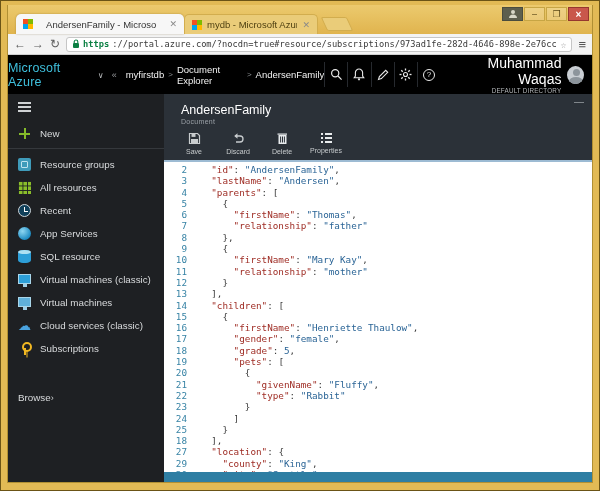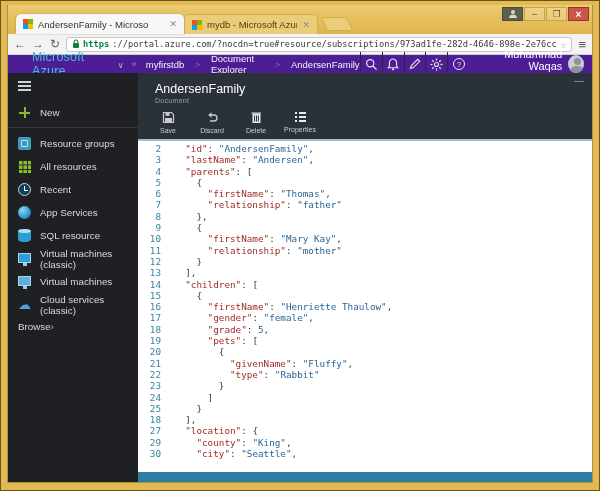--- a/index.html
+++ b/index.html
@@ -17,21 +17,21 @@
 
   
   .titlebar { height:29px; background:linear-gradient(#ecca6e,#e0b44e); position:relative; flex:none; }
   .win-controls { position:absolute; top:2px; right:3px; display:flex; gap:1px; }
   .win-btn { width:21px; height:14px; display:flex; align-items:center; justify-content:center;
     font-size:9px; color:#4a3c12; cursor:default; }
   .wb-profile { background:#5d5f4e; border:1px solid #4a4c3e; }
   .wb-profile svg { display:block; }
   .wb-min,.wb-max { background:rgba(255,255,255,.18); border:1px solid #c7a544; color:#5a4716; }
   .wb-close { background:#c9574b; border:1px solid #96372e; color:#fff; font-size:10px; font-weight:bold; }
-  .tabs { position:absolute; left:8px; bottom:0; display:flex; align-items:flex-end; }
+  .tabs { position:absolute; left:8px; bottom:0; display:flex; align-items:flex-end;text-align:center; }
   .tab { height:20px; display:flex; align-items:center; gap:5px; padding:0 7px;
     border-radius:5px 5px 0 0; font-size:9.5px; color:#333; max-width:170px; }
   .tab.active { background:#f7f7f7; width:168px; box-shadow:0 0 2px rgba(90,60,0,.4); }
   .tab.inactive { background:#eacc79; border:1px solid #d2ad4e; border-bottom:none; width:134px; color:#4d4necessary010;
     color:#4d3f10; }
   .tab-title { flex:1; white-space:nowrap; overflow:hidden; }
   .tab-close { font-size:9px; color:#8a8a8a; flex:none; }
   .favicon { width:10px; height:10px; flex:none; display:grid; grid-template-columns:5px 5px; grid-template-rows:5px 5px; gap:0; }
   .favicon i { display:block; }
   .favicon .f1{background:#f25022}.favicon .f2{background:#7fba00}.favicon .f3{background:#00a4ef}.favicon .f4{background:#ffb900}
@@ -44,46 +44,46 @@
   .nav-ico { font-size:12px; color:#5b5b5b; line-height:1; }
   .omnibox { flex:1; height:15px; background:#fff; border:1px solid #c6c6c6; border-radius:3px;
     display:flex; align-items:center; padding:0 5px; gap:3px; overflow:hidden;
     font-family:"DejaVu Sans Mono", monospace; font-size:8.7px; white-space:nowrap; }
   .proto { color:#0b8043; font-weight:bold; }
   .url-rest { color:#3a3a3a; overflow:hidden; flex:1; }
   .star { color:#9a9a9a; font-size:10px; flex:none; }
   .menu-btn { font-size:13px; color:#555; }
 
   
-  .az-header { height:18px; background:#4c1d95; display:flex; align-items:center;
-    padding:0 6px 0 24px; flex:none; color:#fff; }
+  .az-header { height:39px; background:#000000; display:flex; align-items:center;
+    padding:0 6px 0 0; flex:none; color:#fff; }
   .brand { color:#3fc0dd; font-size:12.5px; letter-spacing:.2px; }
   .brand-chev { color:#b9bcbe; font-size:8px; margin:2px 8px 0 7px; }
   .crumb-collapse { color:#9a9da0; font-size:9px; margin-right:9px; }
-  .breadcrumb { display:flex; align-items:center; gap:11px; font-size:9.5px; }
+  .breadcrumb { display:flex; align-items:center; gap:4px; font-size:9.5px; }
   .crumb { color:#f2f2f2; }
   .crumb-sep { color:#8a8d90; font-size:8px; }
   .az-right { margin-left:auto; display:flex; align-items:center; }
   .hd-ico { width:25px; height:25px; display:flex; align-items:center; justify-content:center;
     border-left:1px solid #26292e; color:#e8e8e8; }
   .hd-ico svg { display:block; }
   .help-circle { width:12px; height:12px; border:1px solid #e8e8e8; border-radius:50%;
     font-size:8px; display:flex; align-items:center; justify-content:center; }
   .user-block { text-align:right; margin:0 6px 0 10px; line-height:1.15; }
-  .user-name { font-size:11px; color:#fff; }
+  .user-name { font-size:14px; color:#fff; }
   .user-dir { font-size:6.3px; color:#b3b6b9; letter-spacing:.2px; }
   .avatar { width:18px; height:18px; border-radius:50%; background:#c9ced3; position:relative; overflow:hidden; margin-right:2px; }
   .avatar::before { content:""; position:absolute; left:5.5px; top:3px; width:7px; height:7px; border-radius:50%; background:#8d959c; }
   .avatar::after { content:""; position:absolute; left:2px; top:11px; width:14px; height:9px; border-radius:50%; background:#8d959c; }
 
   
   .main { flex:1; display:flex; min-height:0; }
 
   
-  .sidebar { width:130px; flex:none; background:#1e2023; color:#d9dbdd; font-size:9.8px;
+  .sidebar { width:156px; flex:none; background:#1e2023; color:#d9dbdd; font-size:9.8px;
     display:flex; flex-direction:column; padding-top:5px; }
   .hamburger { width:13px; margin:3px 0 8px 10px; border-top:2px solid #cfd2d4; padding-top:2px; }
   .hamburger i { display:block; height:2px; background:#cfd2d4; margin-bottom:2px; }
   .snav { display:flex; align-items:center; gap:9px; padding:5px 10px; height:23px; cursor:default; }
   .divider { height:1px; background:#35383c; margin:3px 0 4px 0; }
   .si { width:13px; height:13px; flex:none; position:relative; display:flex; align-items:center; justify-content:center; }
   .s-plus-icon::before { content:""; position:absolute; left:5.5px; top:1px; width:2px; height:11px; background:#85bb2a; }
   .s-plus-icon::after  { content:""; position:absolute; left:1px; top:5.5px; width:11px; height:2px; background:#85bb2a; }
   .s-resource-groups-icon { background:#3f9bba; border-radius:2px; }
   .s-resource-groups-icon::after { content:""; position:absolute; inset:3px; border:1px solid #bfe3ef; border-radius:1px; }
@@ -96,21 +96,21 @@
   .s-app-services-icon { border-radius:50%; background:radial-gradient(circle at 35% 32%, #8ed7f2, #1f8dc4 70%); }
   .s-sql-databases-icon { background:#2d9fd8; border-radius:5px/3px; }
   .s-sql-databases-icon::before { content:""; position:absolute; top:0; left:0; right:0; height:4px; border-radius:50%; background:#aee0f2; }
   .s-virtual-machines-classic-icon,.s-virtual-machines-icon { height:10px; margin-top:-2px; background:#2d9fd8; border:1px solid #a9d6ea; }
   .s-virtual-machines-icon { background:#5fb0da; }
   .s-virtual-machines-classic-icon::after,.s-virtual-machines-icon::after { content:""; position:absolute; left:3.5px; bottom:-4px; width:4px; height:3px; background:#9fcfe6; }
   .s-cloud-services-icon { color:#4aa3df; font-size:13px; line-height:13px; }
   .s-subscriptions-icon::before { content:""; position:absolute; top:0; left:3.5px; width:6px; height:6px;
     border:2px solid #f2b822; border-radius:50%; }
   .s-subscriptions-icon::after { content:""; position:absolute; top:6px; left:5.5px; width:2px; height:7px; background:#f2b822; box-shadow:2px 3px 0 -.5px #f2b822; }
-  .browse-row { margin-top:0; padding:5px 10px; display:flex; align-items:center; gap:0; font-size:9.8px; }
+  .browse-row { margin-top:27px; padding:5px 10px; display:flex; align-items:center; gap:0; font-size:9.8px; }
   .browse-chev { font-size:9px; color:#cfd2d4; }
 
   
   .content { flex:1; display:flex; flex-direction:column; background:#2b3138; min-width:0; position:relative; }
   .blade-min { position:absolute; top:2px; right:8px; color:#9aa0a5; font-size:10px; }
   .blade-head { padding:9px 0 0 17px; flex:none; }
   .blade-title { color:#fff; font-size:12.5px; }
   .blade-sub { color:#9aa0a6; font-size:7px; margin-top:1px; letter-spacing:.3px; }
   .toolbar { display:flex; gap:4px; padding:7px 0 5px 10px; flex:none; }
   .tbtn { width:40px; display:flex; flex-direction:column; align-items:center; gap:3px;
@@ -288,20 +288,24 @@
   <div class="snav">
     <span class="si s-virtual-machines-icon"></span>
     <span class="snav-label">Virtual machines</span>
   </div>
 
   <div class="snav">
     <span class="si s-cloud-services-icon">☁</span>
     <span class="snav-label">Cloud services (classic)</span>
   </div>
 
+  <div class="snav">
+    <span class="si s-subscriptions-icon"></span>
+    <span class="snav-label">Subscriptions</span>
+  </div>
 </div>
       <div class="browse-row">
         <span>Browse</span>
         <span class="browse-chev">›</span>
       </div>
     </div>
 
     <div class="content">
       <span class="blade-min">—</span>
       <div class="blade-head">

